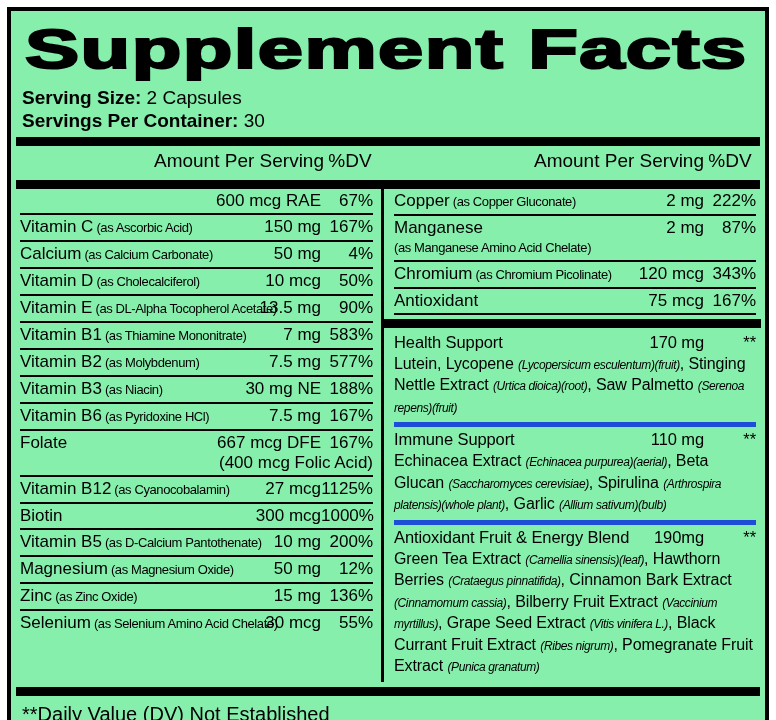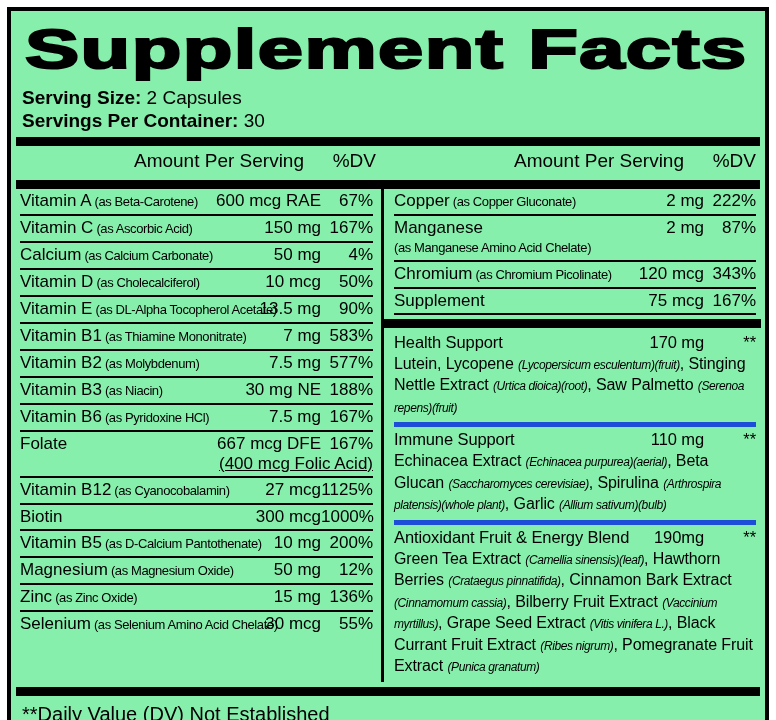--- a/index.html
+++ b/index.html
@@ -19,31 +19,31 @@
   }
   .serving-line { font-size:19px; line-height:23px; padding-left:2px; }
   .bold { font-weight:bold; }
 
   .bar { height:9px; background:#000; margin:5px -4px 0 -4px; }
 
   .hdr-row { display:flex; font-weight:normal; font-size:19px; padding:4px 0 3px; }
   .hdr-left { display:flex; align-items:baseline; width:364px; padding-right:8px; margin-right:3px; }
   .hdr-right { display:flex; align-items:baseline; flex:1; padding-left:10px; }
   .hdr-amt { margin-left:auto; white-space:nowrap; }
-  .hdr-dv { flex:none; width:52px; text-align:right;margin-left:20px; }
+  .hdr-dv { flex:none; width:52px; text-align:center; }
 
   .columns { display:flex; align-items:stretch; }
   .col-left { width:364px; padding-right:8px; border-right:3px solid #000; }
   .col-right { flex:1; padding-left:10px; min-width:0; }
 
   .srow { display:flex; align-items:baseline; border-bottom:2.5px solid #000; padding:2px 0 2.5px; font-size:17px; line-height:19.5px; }
   .srow.multi { display:block; }
   .rline { display:flex; align-items:baseline; }
   .rline2 { line-height:19.5px; font-size:17px; }
-  .rline2.right { text-align:right;text-decoration:underline; }
+  .rline2.right { text-align:right; }
   .rline2.cond { font-size:13px; letter-spacing:-0.4px; }
   .col-left .srow:last-child { border-bottom:none; }
   .nm { white-space:nowrap; min-width:0; }
   .nm-form { font-size:13px; letter-spacing:-0.4px; margin-left:3px; }
   .amt { margin-left:auto; padding-left:4px; white-space:nowrap; }
   .dv { flex:none; width:52px; text-align:right; white-space:nowrap; }
 
   .rbar { height:9px; background:#000; margin:4px -5px 2px -10px; }
 
   .blend { border-bottom:5px solid #1d4ed8; padding:2px 0 4px; }
@@ -83,21 +83,20 @@
         <span class="hdr-dv">%DV</span>
       </div>
     </div>
 
     <div class="bar"></div>
 
     <div class="columns">
 
       <div class="col-left">
         <div class="srow">
-          <span class="nm"><span>Vitamin A</span><span class="nm-form">(as Beta-Carotene)</span></span>
           <span class="amt">600 mcg RAE</span>
           <span class="dv">67%</span>
         </div>
         <div class="srow">
           <span class="nm"><span>Vitamin C</span><span class="nm-form">(as Ascorbic Acid)</span></span>
           <span class="amt">150 mg</span>
           <span class="dv">167%</span>
         </div>
         <div class="srow">
           <span class="nm"><span>Calcium</span><span class="nm-form">(as Calcium Carbonate)</span></span>
@@ -187,21 +186,21 @@
             <span class="dv">87%</span>
           </div>
           <div class="rline2 cond">(as Manganese Amino Acid Chelate)</div>
         </div>
         <div class="srow">
           <span class="nm"><span>Chromium</span><span class="nm-form">(as Chromium Picolinate)</span></span>
           <span class="amt">120 mcg</span>
           <span class="dv">343%</span>
         </div>
         <div class="srow">
-          <span class="nm"><span>Supplement</span></span>
+          <span class="nm"><span>Antioxidant</span></span>
           <span class="amt">75 mcg</span>
           <span class="dv">167%</span>
         </div>
 
         <div class="rbar"></div>
 
         <div class="blend">
           <div class="blend-hdr">
             <span class="nm">Health Support</span>
             <span class="amt">170 mg</span>

